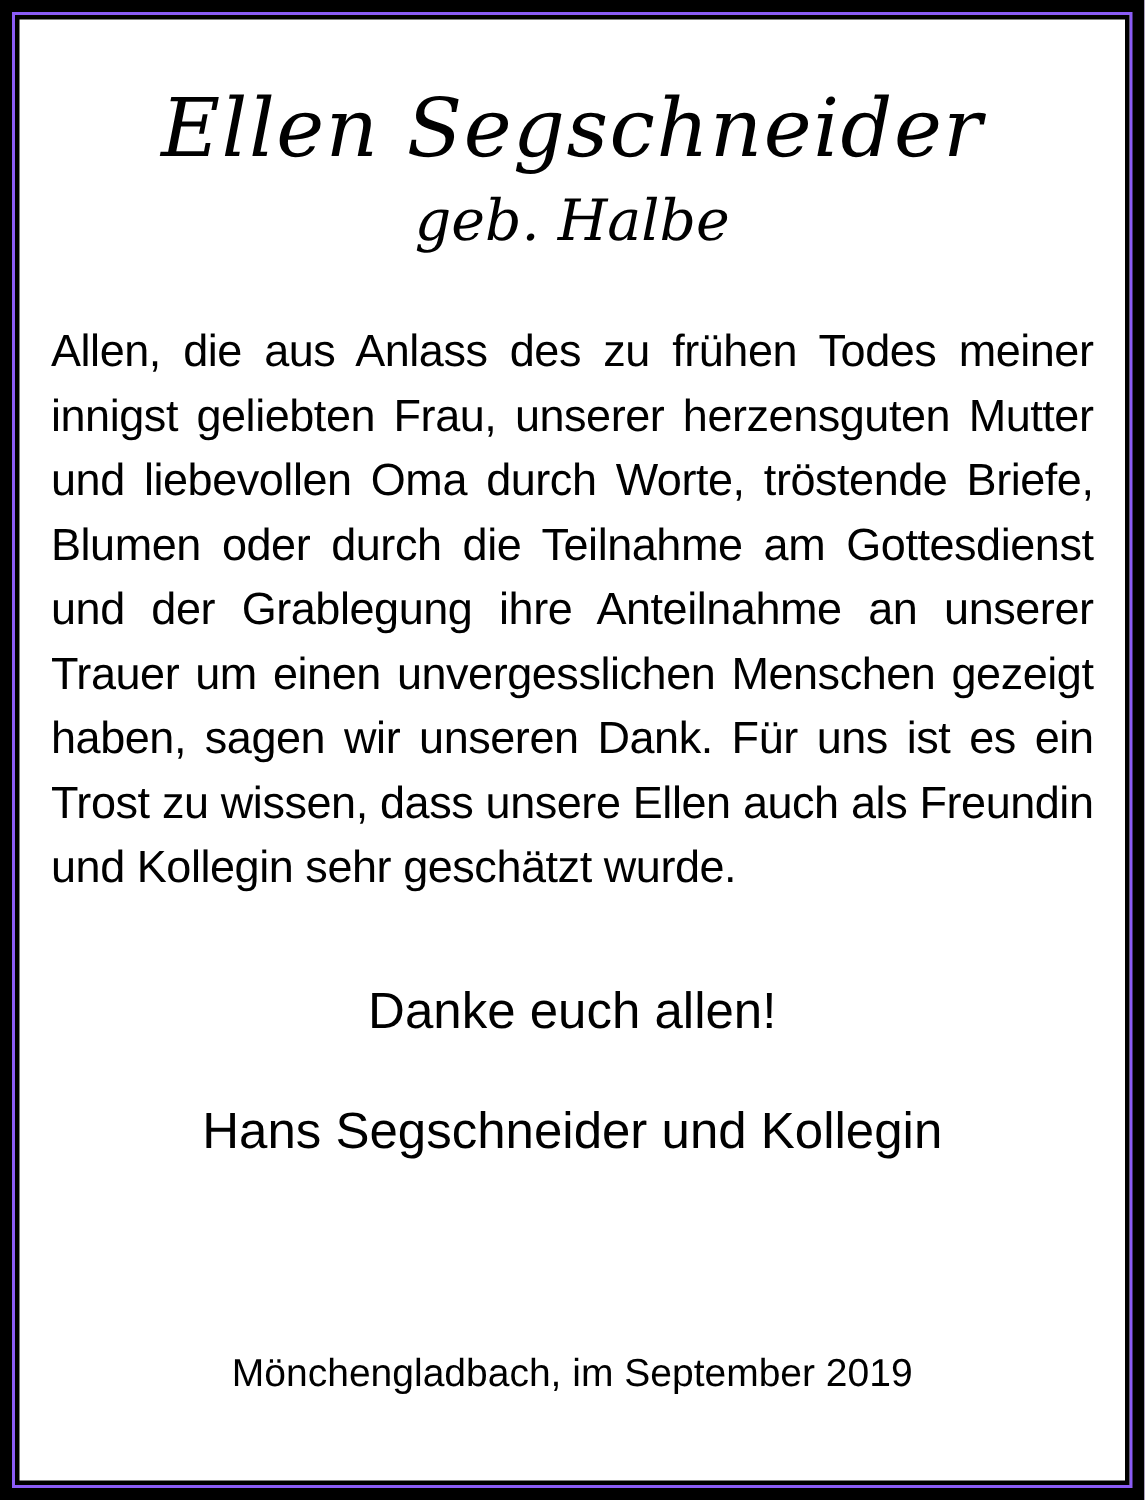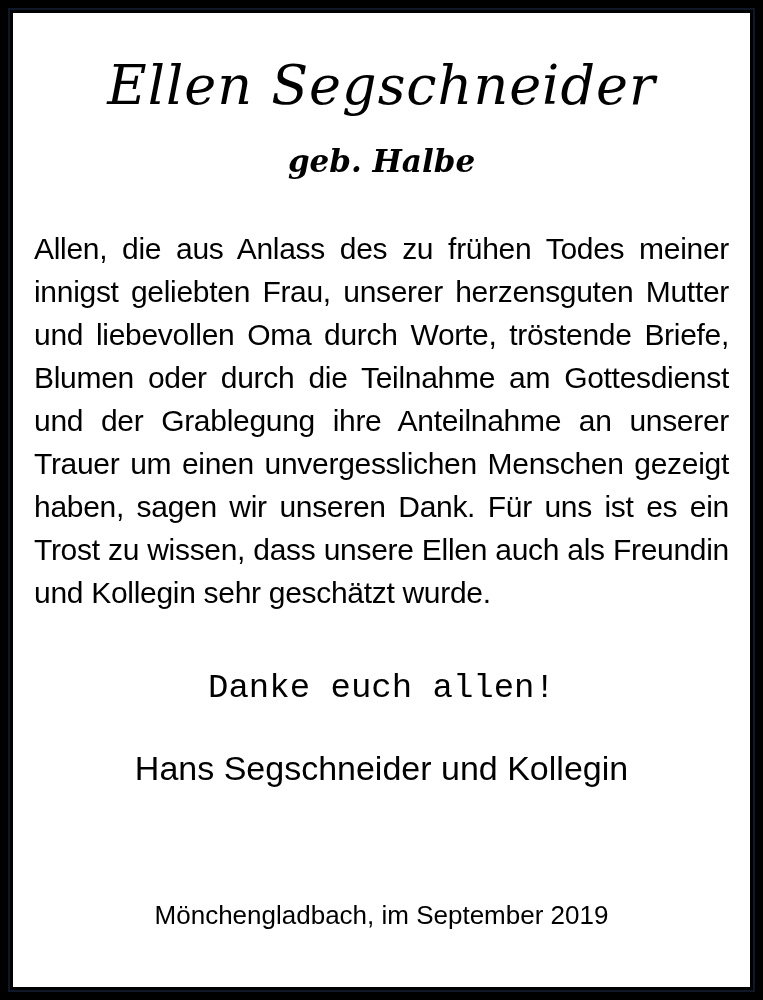--- a/index.html
+++ b/index.html
@@ -13,21 +13,21 @@
     overflow: hidden;
     font-family: "Liberation Sans", sans-serif;
     color: #000000;
   }
   .frame-outer {
     box-sizing: border-box;
     width: 763px;
     height: 1000px;
     border: 8px solid #000000;
     padding: 2px;
-    background: #0f172a;
+    background: #8b5cf6;
   }
   .frame-inner {
     box-sizing: border-box;
     width: 100%;
     height: 100%;
     border: 3px solid #000000;
     background: #ffffff;
     display: flex;
     flex-direction: column;
     align-items: stretch;
@@ -38,45 +38,43 @@
     font-style: italic;
   }
   .name {
     margin-top: 40px;
     font-size: 54px;
     line-height: 66px;
     letter-spacing: 1px;
     white-space: nowrap;
   }
   .maiden {
-    margin-top: 22px;
-    font-size: 31px;
+    margin-top: 8px;
+    font-size: 38px;
     line-height: 40px;
-    font-weight: bold;
   }
   .death-date {
     margin-top: 8px;
     font-size: 35px;
     line-height: 44px;
   }
   .body-text {
     margin: 46px 0 0 0;
     padding: 0 21px;
     font-size: 30px;
     line-height: 43px;
     letter-spacing: -0.3px;
     text-align: justify;
     text-justify: inter-word;
   }
   .thanks {
     margin-top: 54px;
     text-align: center;
     font-size: 34px;
     line-height: 40px;
-    font-family: Liberation Mono, monospace;
   }
   .signature {
     margin-top: 40px;
     text-align: center;
     font-size: 34px;
     line-height: 40px;
   }
   .place-date {
     margin-top: auto;
     margin-bottom: 56px;

